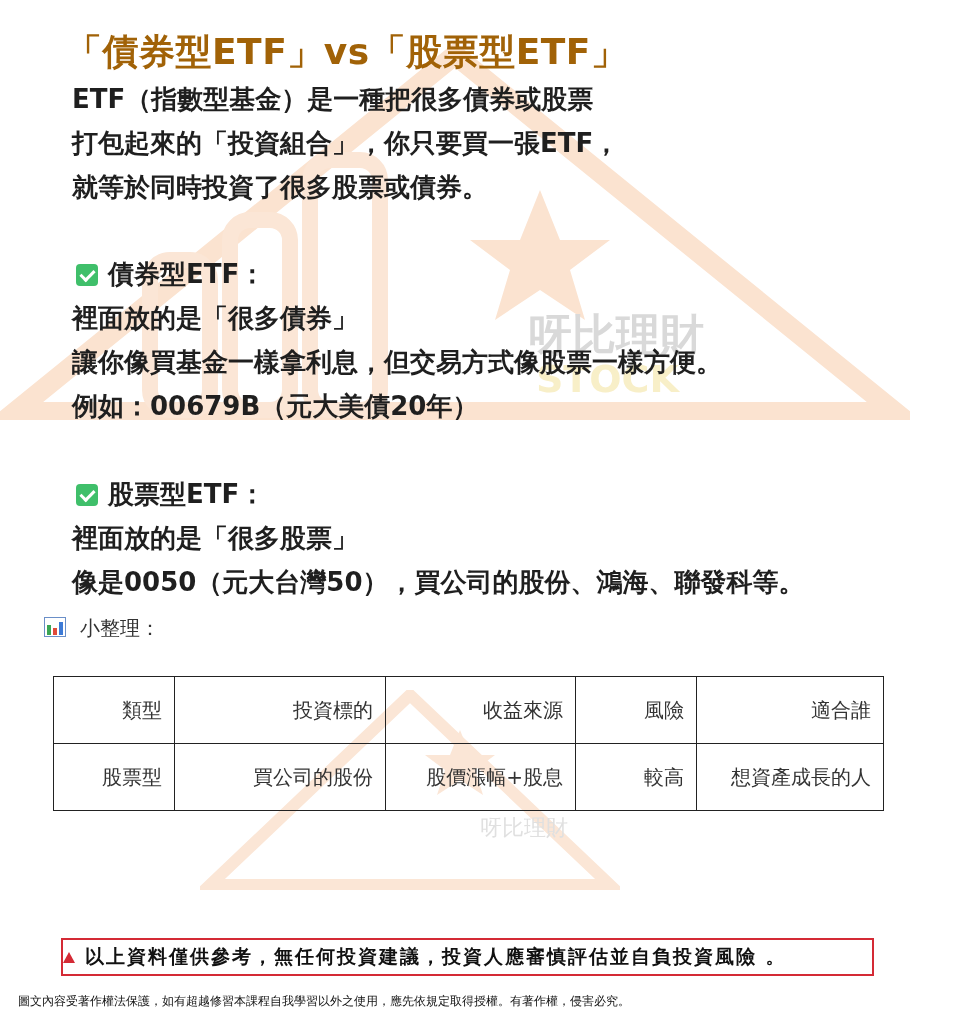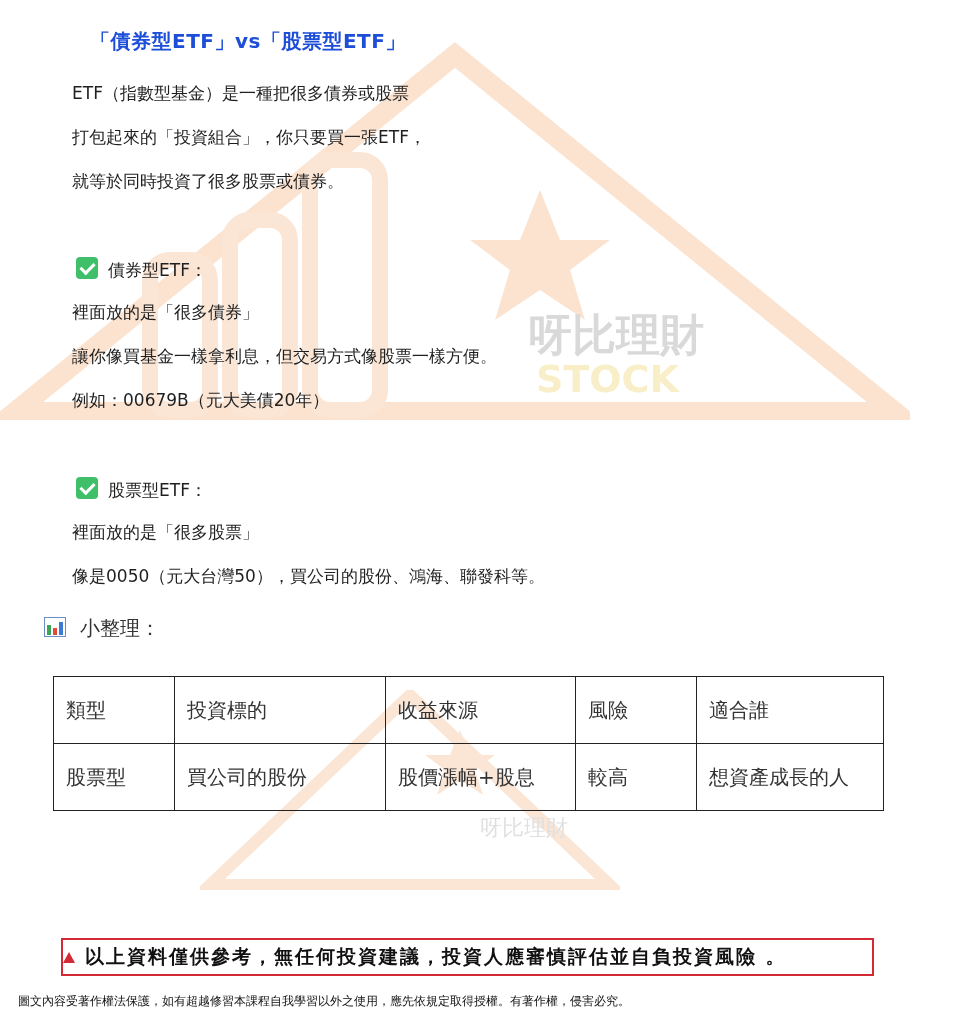--- a/index.html
+++ b/index.html
@@ -4,41 +4,41 @@
 <style>
   html, body { margin:0; padding:0; }
   body {
     width:980px; height:1024px; background:#ffffff; position:relative; overflow:hidden;
     font-family: "DejaVu Sans", "Liberation Sans", sans-serif; color:#1a1a1a;
   }
   .watermark { position:absolute; pointer-events:none; }
   .wm-main { left:0; top:40px; width:910px; height:380px; }
   .wm-table { left:200px; top:690px; width:420px; height:200px; }
   .title {
-    position:absolute; left:90px; top:28px; font-size:20px; font-weight:bold;
-    color:#1d4ed8; letter-spacing:0.5px; white-space:nowrap;
+    position:absolute; left:66px; top:28px; font-size:36px; font-weight:bold;
+    color:#a16207; letter-spacing:0.5px; white-space:nowrap;
   }
-  .para { position:absolute; left:72px; font-size:17px; font-weight:normal; color:#1f1f1f; white-space:nowrap;text-align:right; }
+  .para { position:absolute; left:72px; font-size:26px; font-weight:bold; color:#1f1f1f; white-space:nowrap;text-align:right; }
   .check {
     display:inline-block; width:22px; height:22px; background:#3fbf6a; border-radius:4px;
     vertical-align:-3px; margin-right:10px; position:relative;
   }
   .check::after {
     content:""; position:absolute; left:7px; top:3px; width:6px; height:11px;
     border:solid #fff; border-width:0 3px 3px 0; transform:rotate(45deg);
   }
   .summary { position:absolute; left:44px; top:615px; font-size:20px; color:#333; white-space:nowrap; }
   .chart-icon {
     display:inline-block; width:22px; height:20px; border:1.5px solid #6a8fc8; box-sizing:border-box;
     vertical-align:-2px; margin-right:14px; position:relative; background:#fff;
   }
   .chart-icon i { position:absolute; bottom:1px; width:4px; }
   .tbl {
     position:absolute; left:53px; top:676px; border-collapse:collapse;
-    font-size:20px; color:#333;
+    font-size:20px; color:#333;text-align:right;
   }
   .tbl td {
     border:1.5px solid #222; height:66px; padding:0 12px; vertical-align:middle; white-space:nowrap;
   }
   .disclaimer {
     position:absolute; left:61px; top:938px; width:813px; height:38px; border:2.5px solid #d42a35;
     box-sizing:border-box; font-family:"DejaVu Serif","Liberation Serif",serif; font-size:19px;
     font-weight:bold; color:#111; display:flex; align-items:center; white-space:nowrap;
     letter-spacing:2px;
   }

